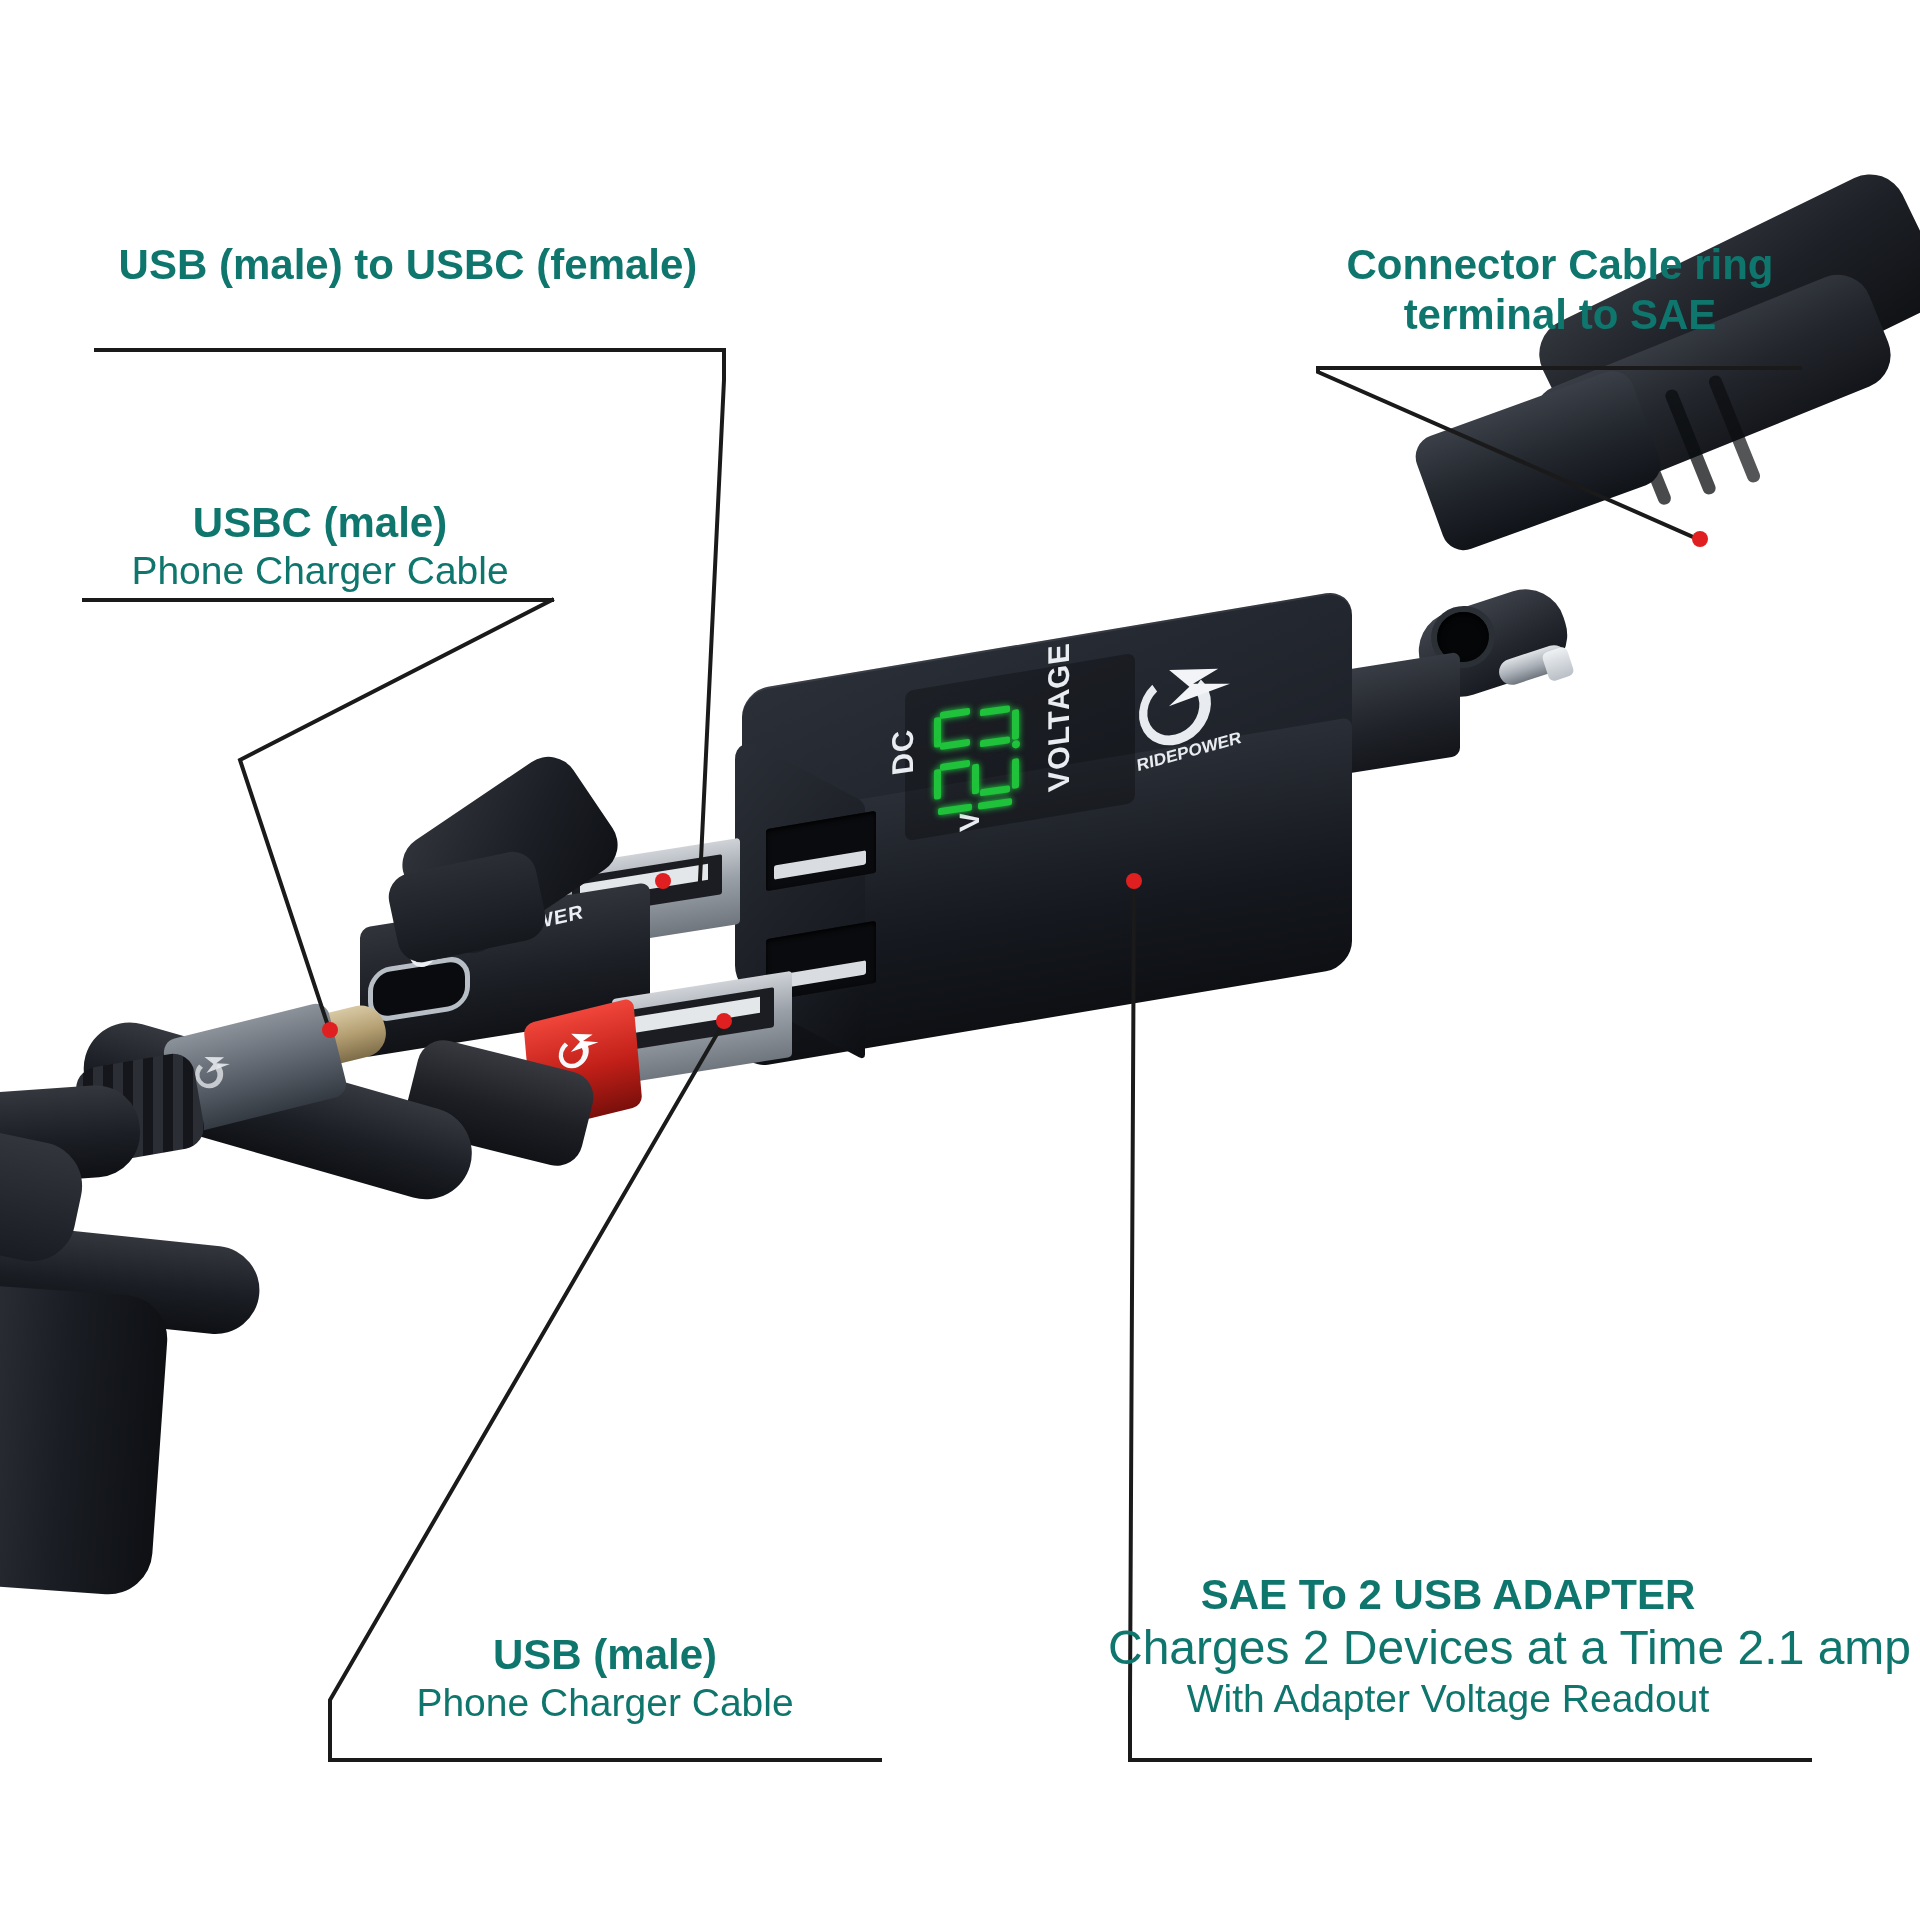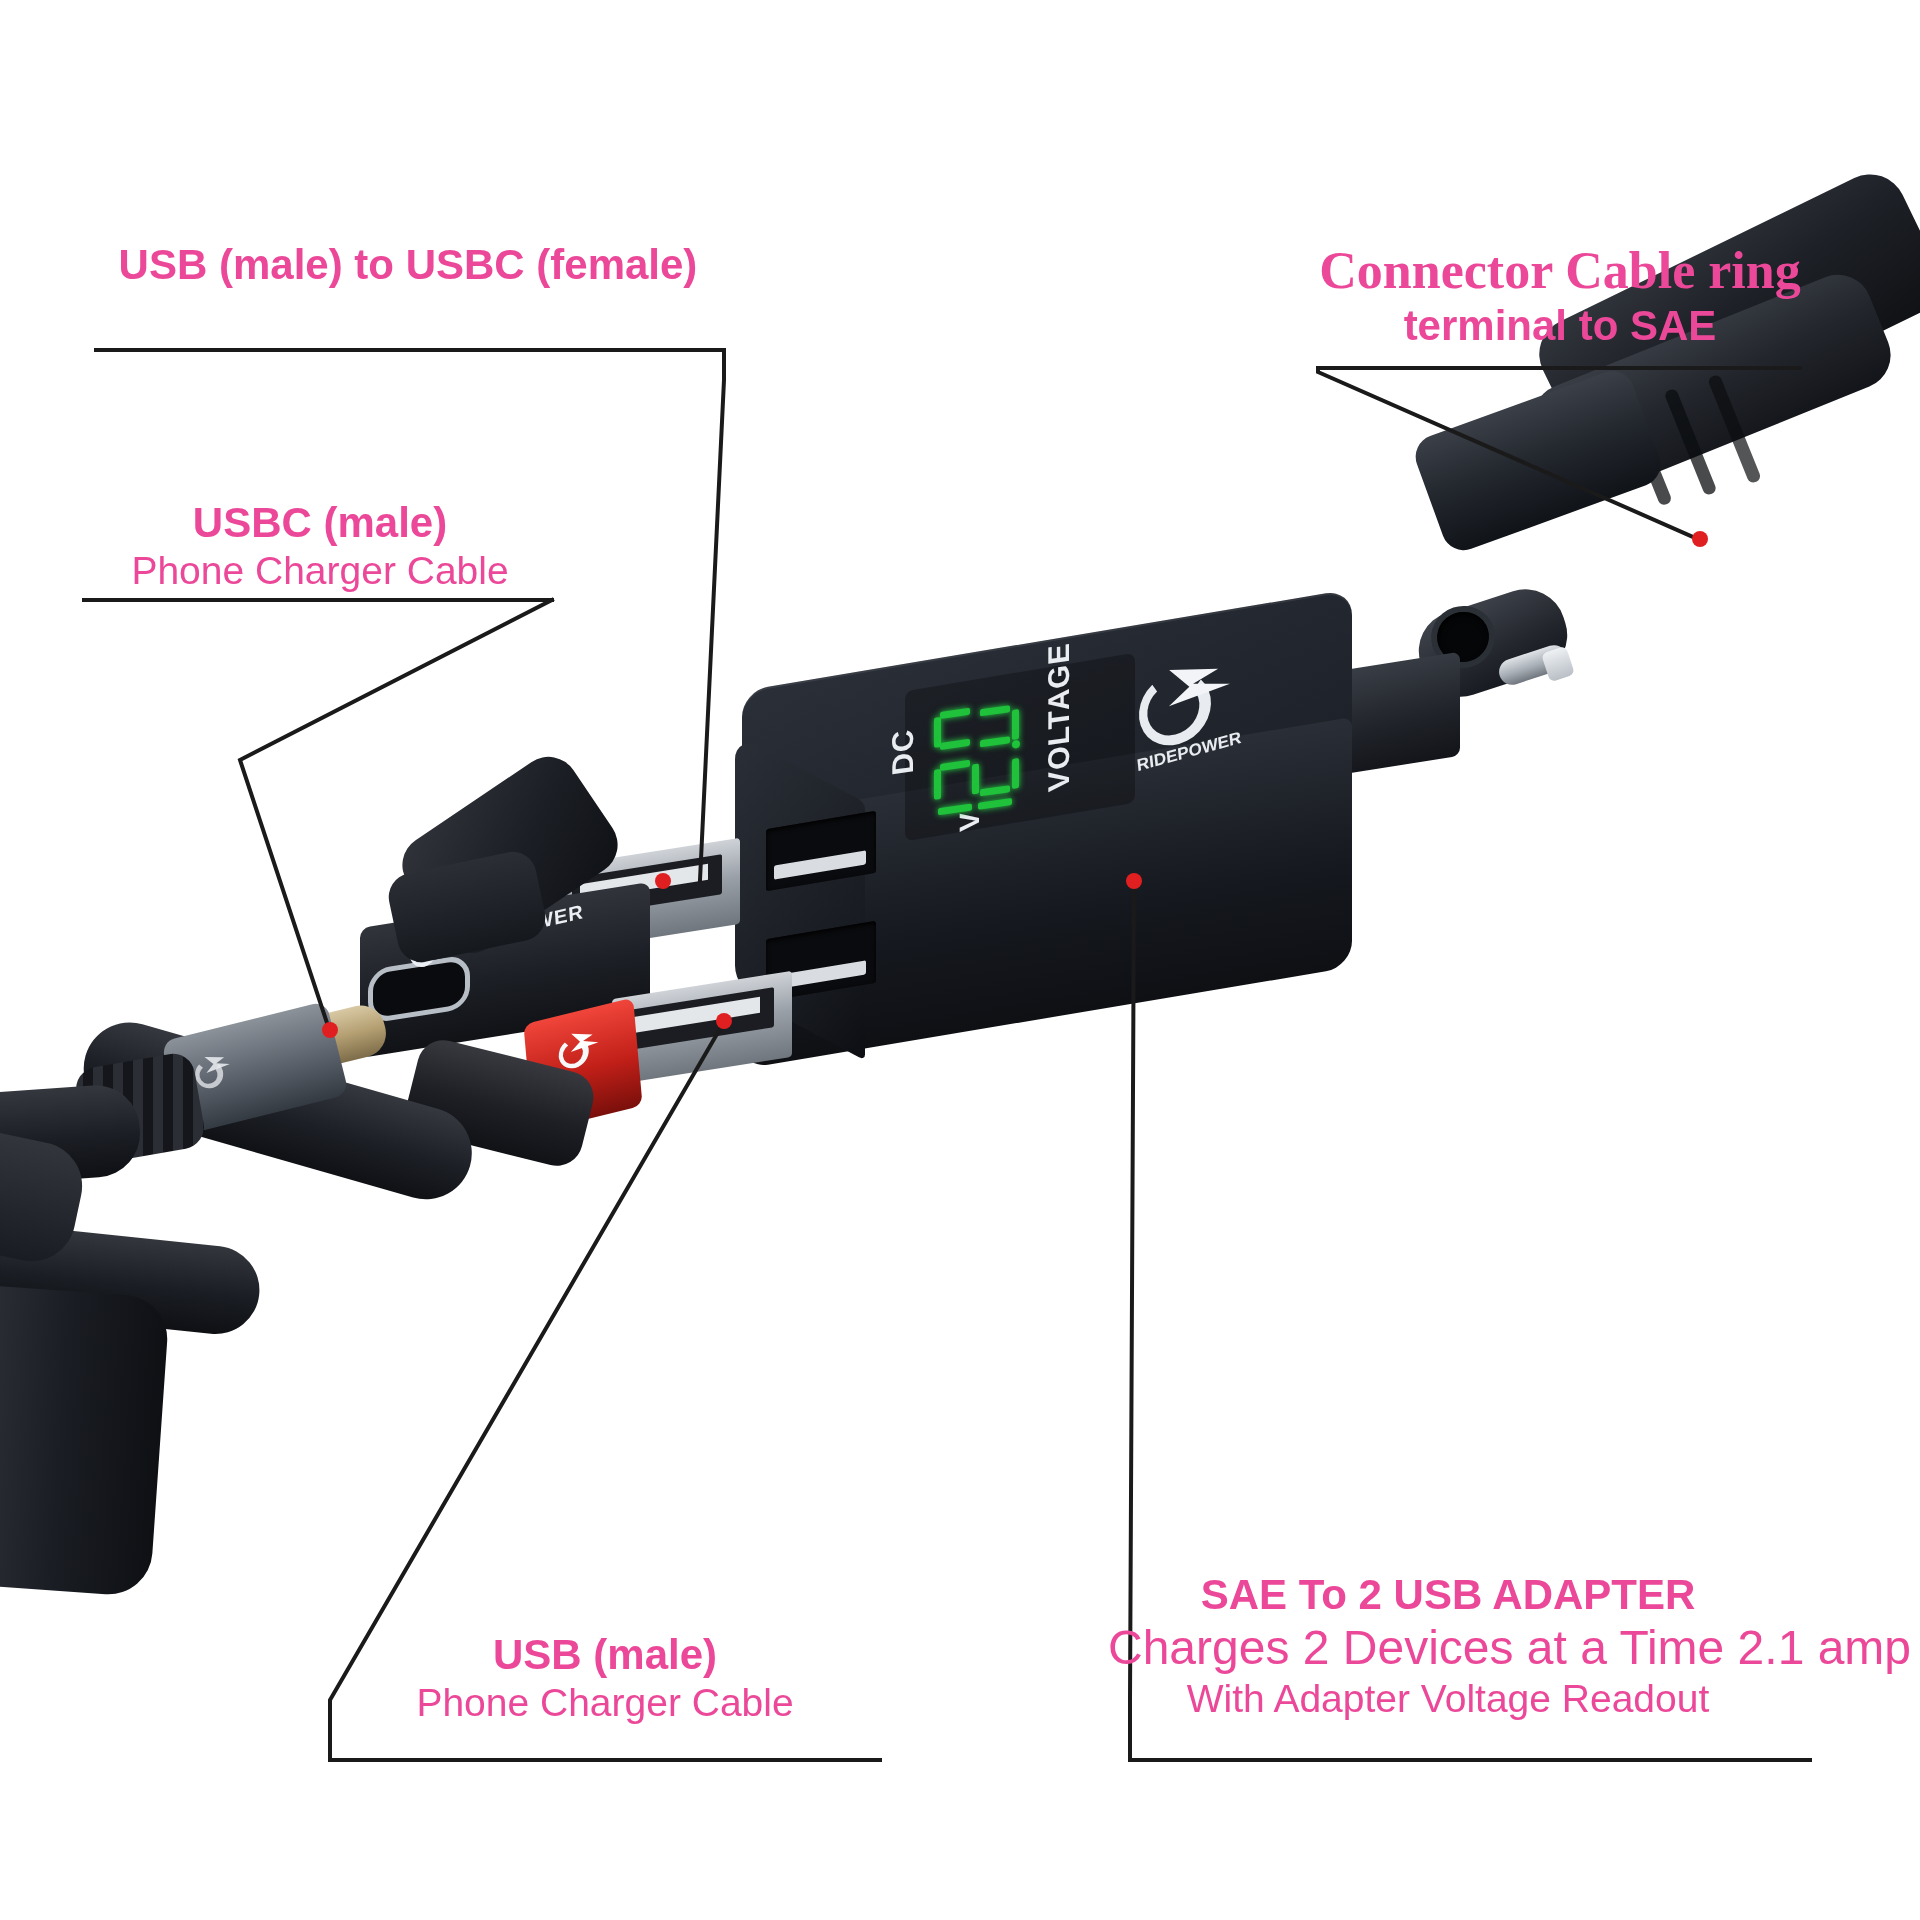--- a/index.html
+++ b/index.html
@@ -6,21 +6,21 @@
   body{
     width:1920px;height:1920px;
     background:#ffffff;
     font-family:"Liberation Sans", sans-serif;
     overflow:hidden;
     position:relative;
   }
   #stage{position:absolute;inset:0;width:1920px;height:1920px;}
 
   
-  .callout{position:absolute;color:#ec4899;line-height:1.18;white-space:nowrap;}
+  .callout{position:absolute;color:#0f766e;line-height:1.18;white-space:nowrap;}
   .callout .ln{display:block;}
   .callout .bold{font-weight:bold;}
   .c-center{text-align:center;}
 
   
   svg.overlay{position:absolute;left:0;top:0;width:1920px;height:1920px;pointer-events:none;}
 
   
   .ph{position:absolute;}
 
@@ -274,21 +274,21 @@
   <div class="callout c-center" style="left:98px;top:240px;width:620px;">
     <span class="ln bold" style="font-size:42px;">USB (male) to USBC (female)</span>
   </div>
 
   <div class="callout c-center" style="left:70px;top:498px;width:500px;">
     <span class="ln bold" style="font-size:42px;text-align:center;">USBC (male)</span>
     <span class="ln" style="font-size:39px;">Phone Charger Cable</span>
   </div>
 
   <div class="callout c-center" style="left:1300px;top:240px;width:520px;">
-    <span class="ln bold" style="font-size:52px;font-family:Liberation Serif, serif;">Connector Cable ring</span>
+    <span class="ln bold" style="font-size:42px;">Connector Cable ring</span>
     <span class="ln bold" style="font-size:42px;">terminal to SAE</span>
   </div>
 
   <div class="callout c-center" style="left:340px;top:1630px;width:530px;">
     <span class="ln bold" style="font-size:42px;">USB (male)</span>
     <span class="ln" style="font-size:39px;">Phone Charger Cable</span>
   </div>
 
   <div class="callout c-center" style="left:1108px;top:1570px;width:680px;">
     <span class="ln bold" style="font-size:42px;">SAE To 2 USB ADAPTER</span>

